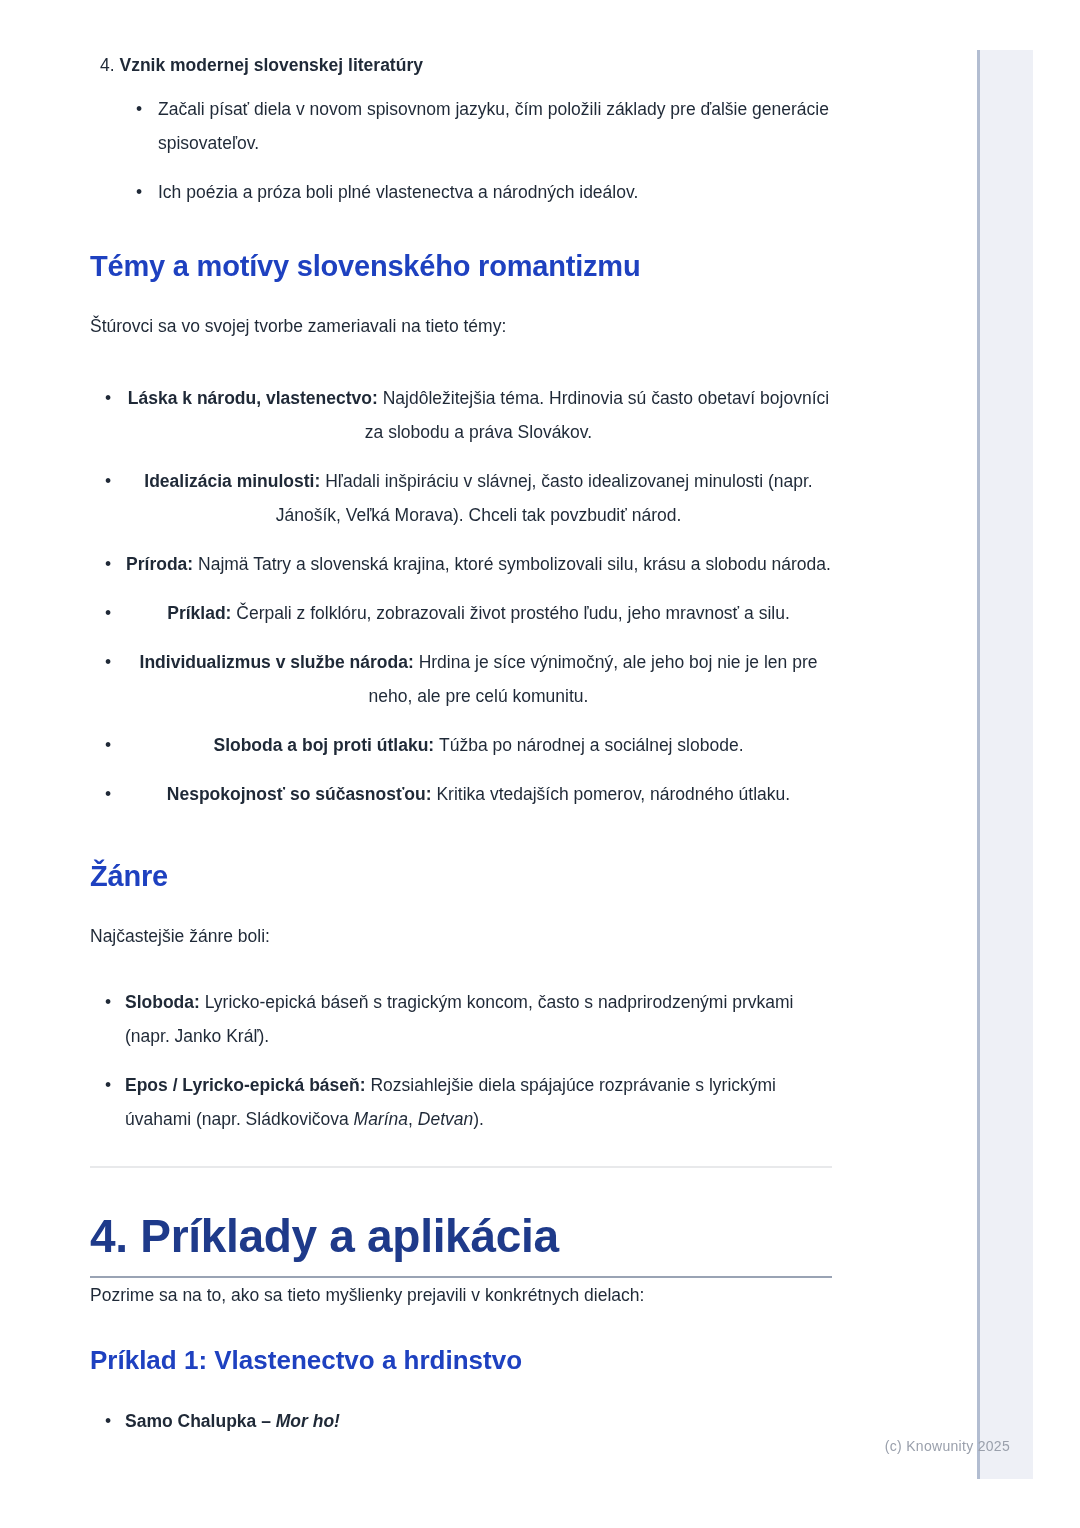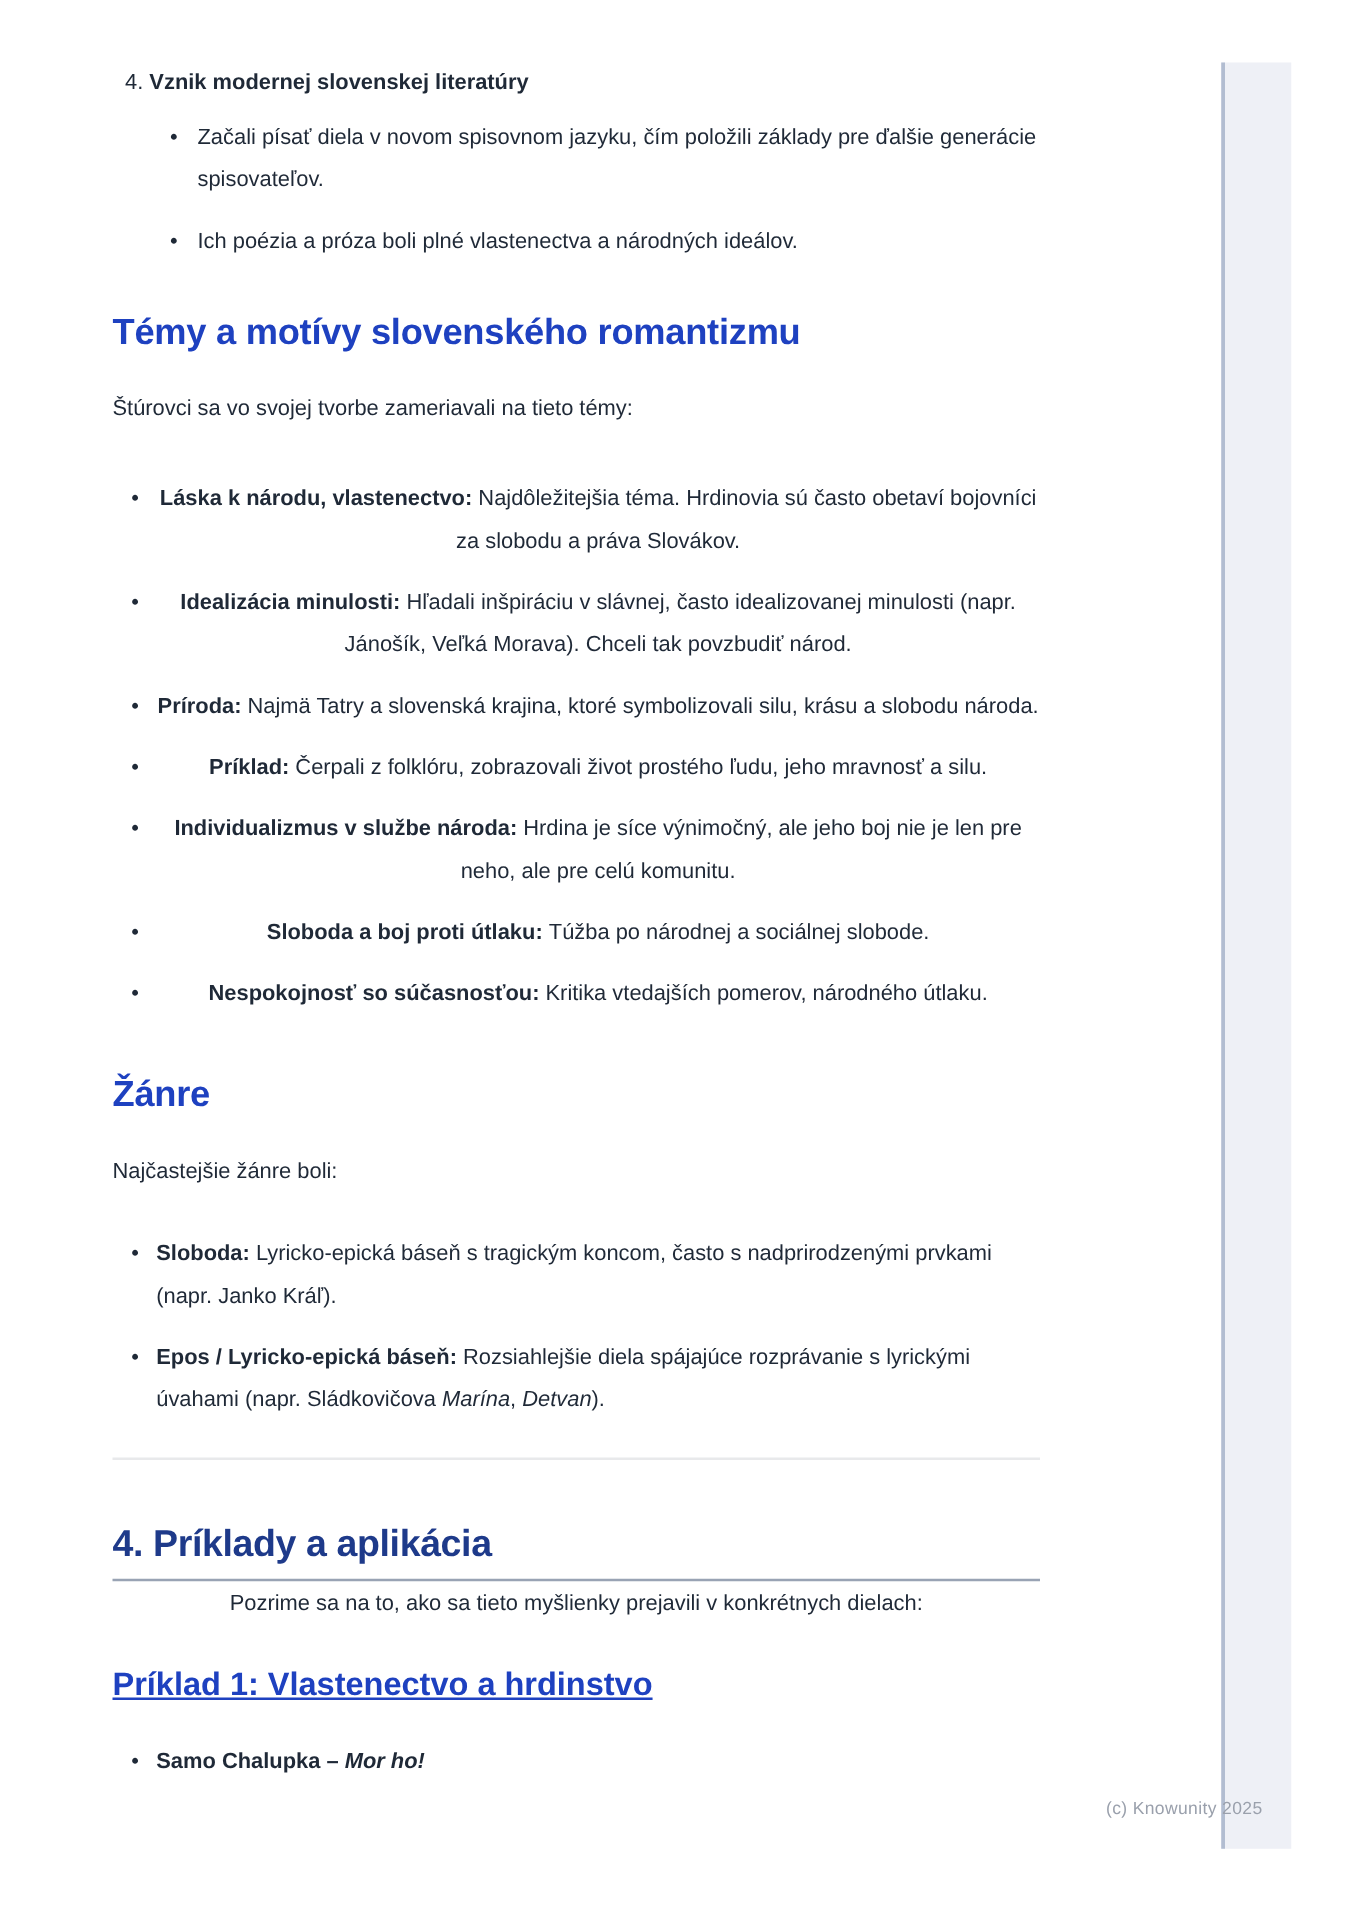--- a/index.html
+++ b/index.html
@@ -71,36 +71,35 @@
     letter-spacing:-0.2px;
     margin:40px 0 26px 0;
   }
   p.para{margin:0 0 0 0;}
   .mb-intro{margin-bottom:38px;}
   hr.light{
     border:none;border-top:2px solid #e8e9eb;
     margin:30px 0 0 0;
   }
   h1.main{
-    font-size:30px;line-height:44px;
+    font-size:46px;line-height:44px;
     color:var(--navy-h1);
     font-weight:700;
     letter-spacing:-0.3px;
     margin:46px 0 0 0;
-    padding-bottom:5px;
+    padding-bottom:18px;
     border-bottom:2px solid #99a3b4;
   }
   h3.example{
     font-size:26px;line-height:32px;
     color:var(--blue-h2);
     font-weight:700;
     margin:32px 0 28px 0;
-    text-decoration:underline;
   }
-  .gap-md{margin-top:30px;text-align:center;}
+  .gap-md{margin-top:30px;}
 </style>
 </head>
 <body>
 
 <div class="page">
 
   <div class="side-strip"></div>
 
   <div class="watermark">(c) Knowunity 2025</div>
 

